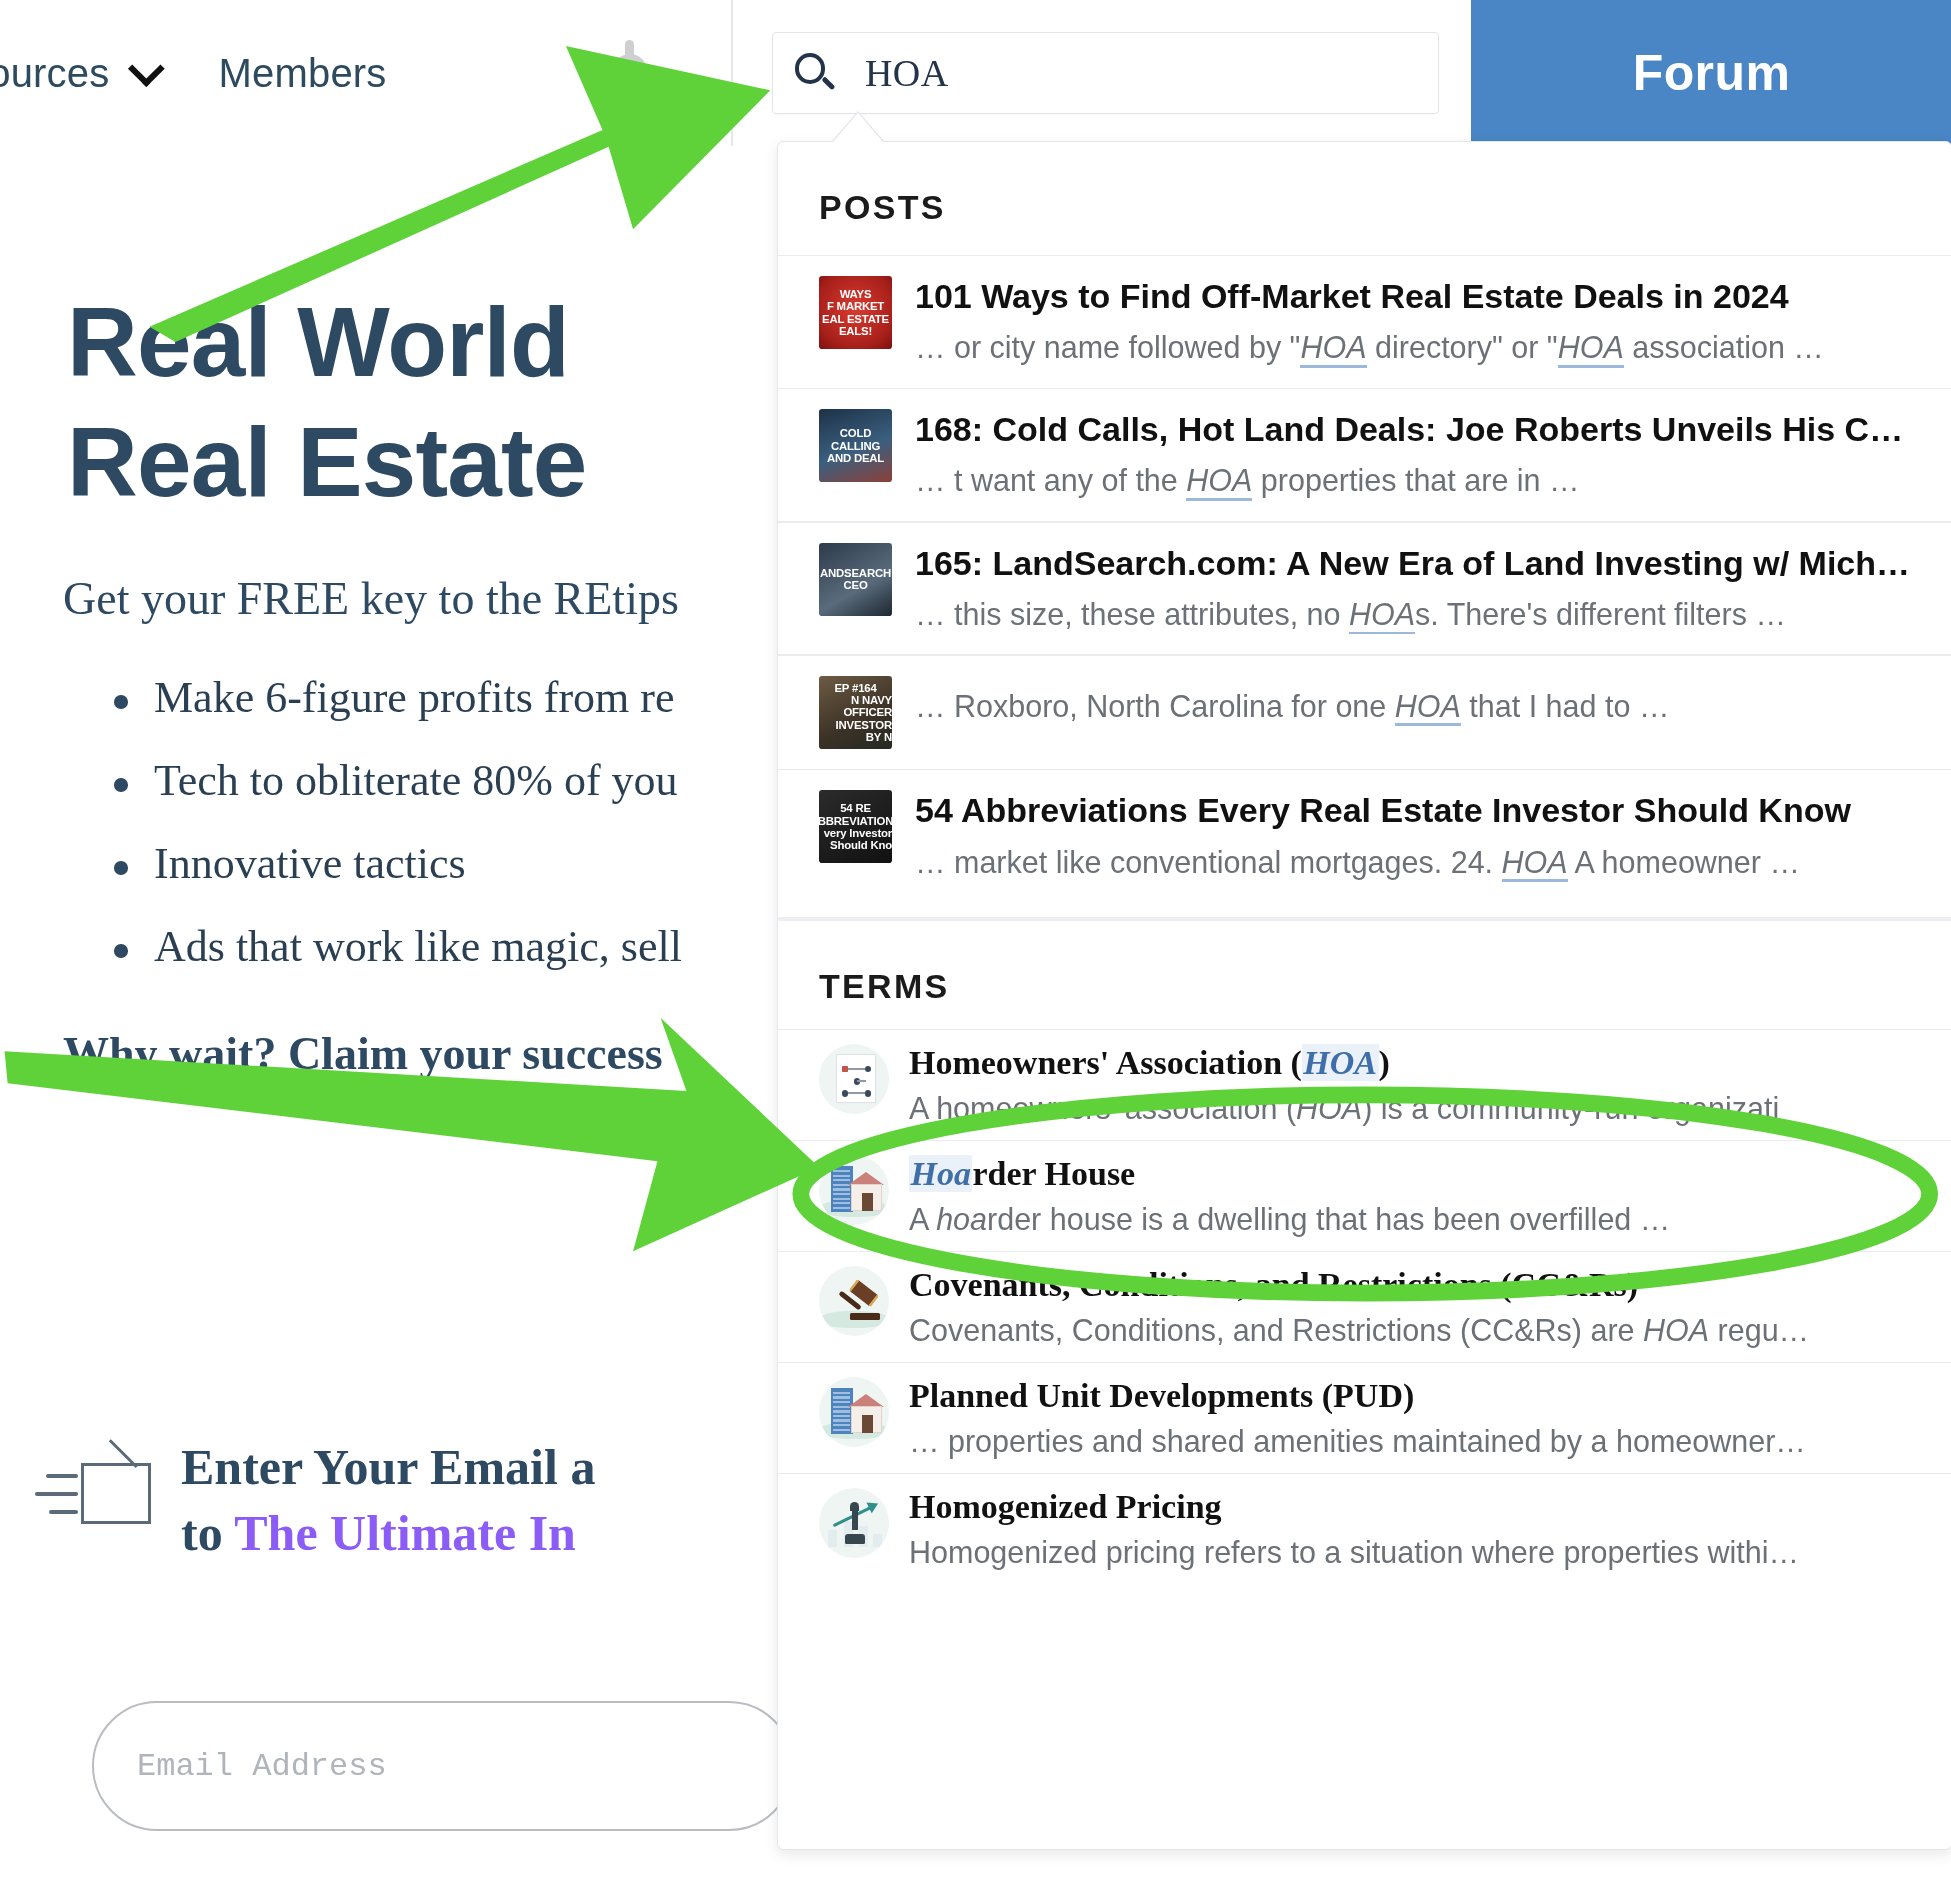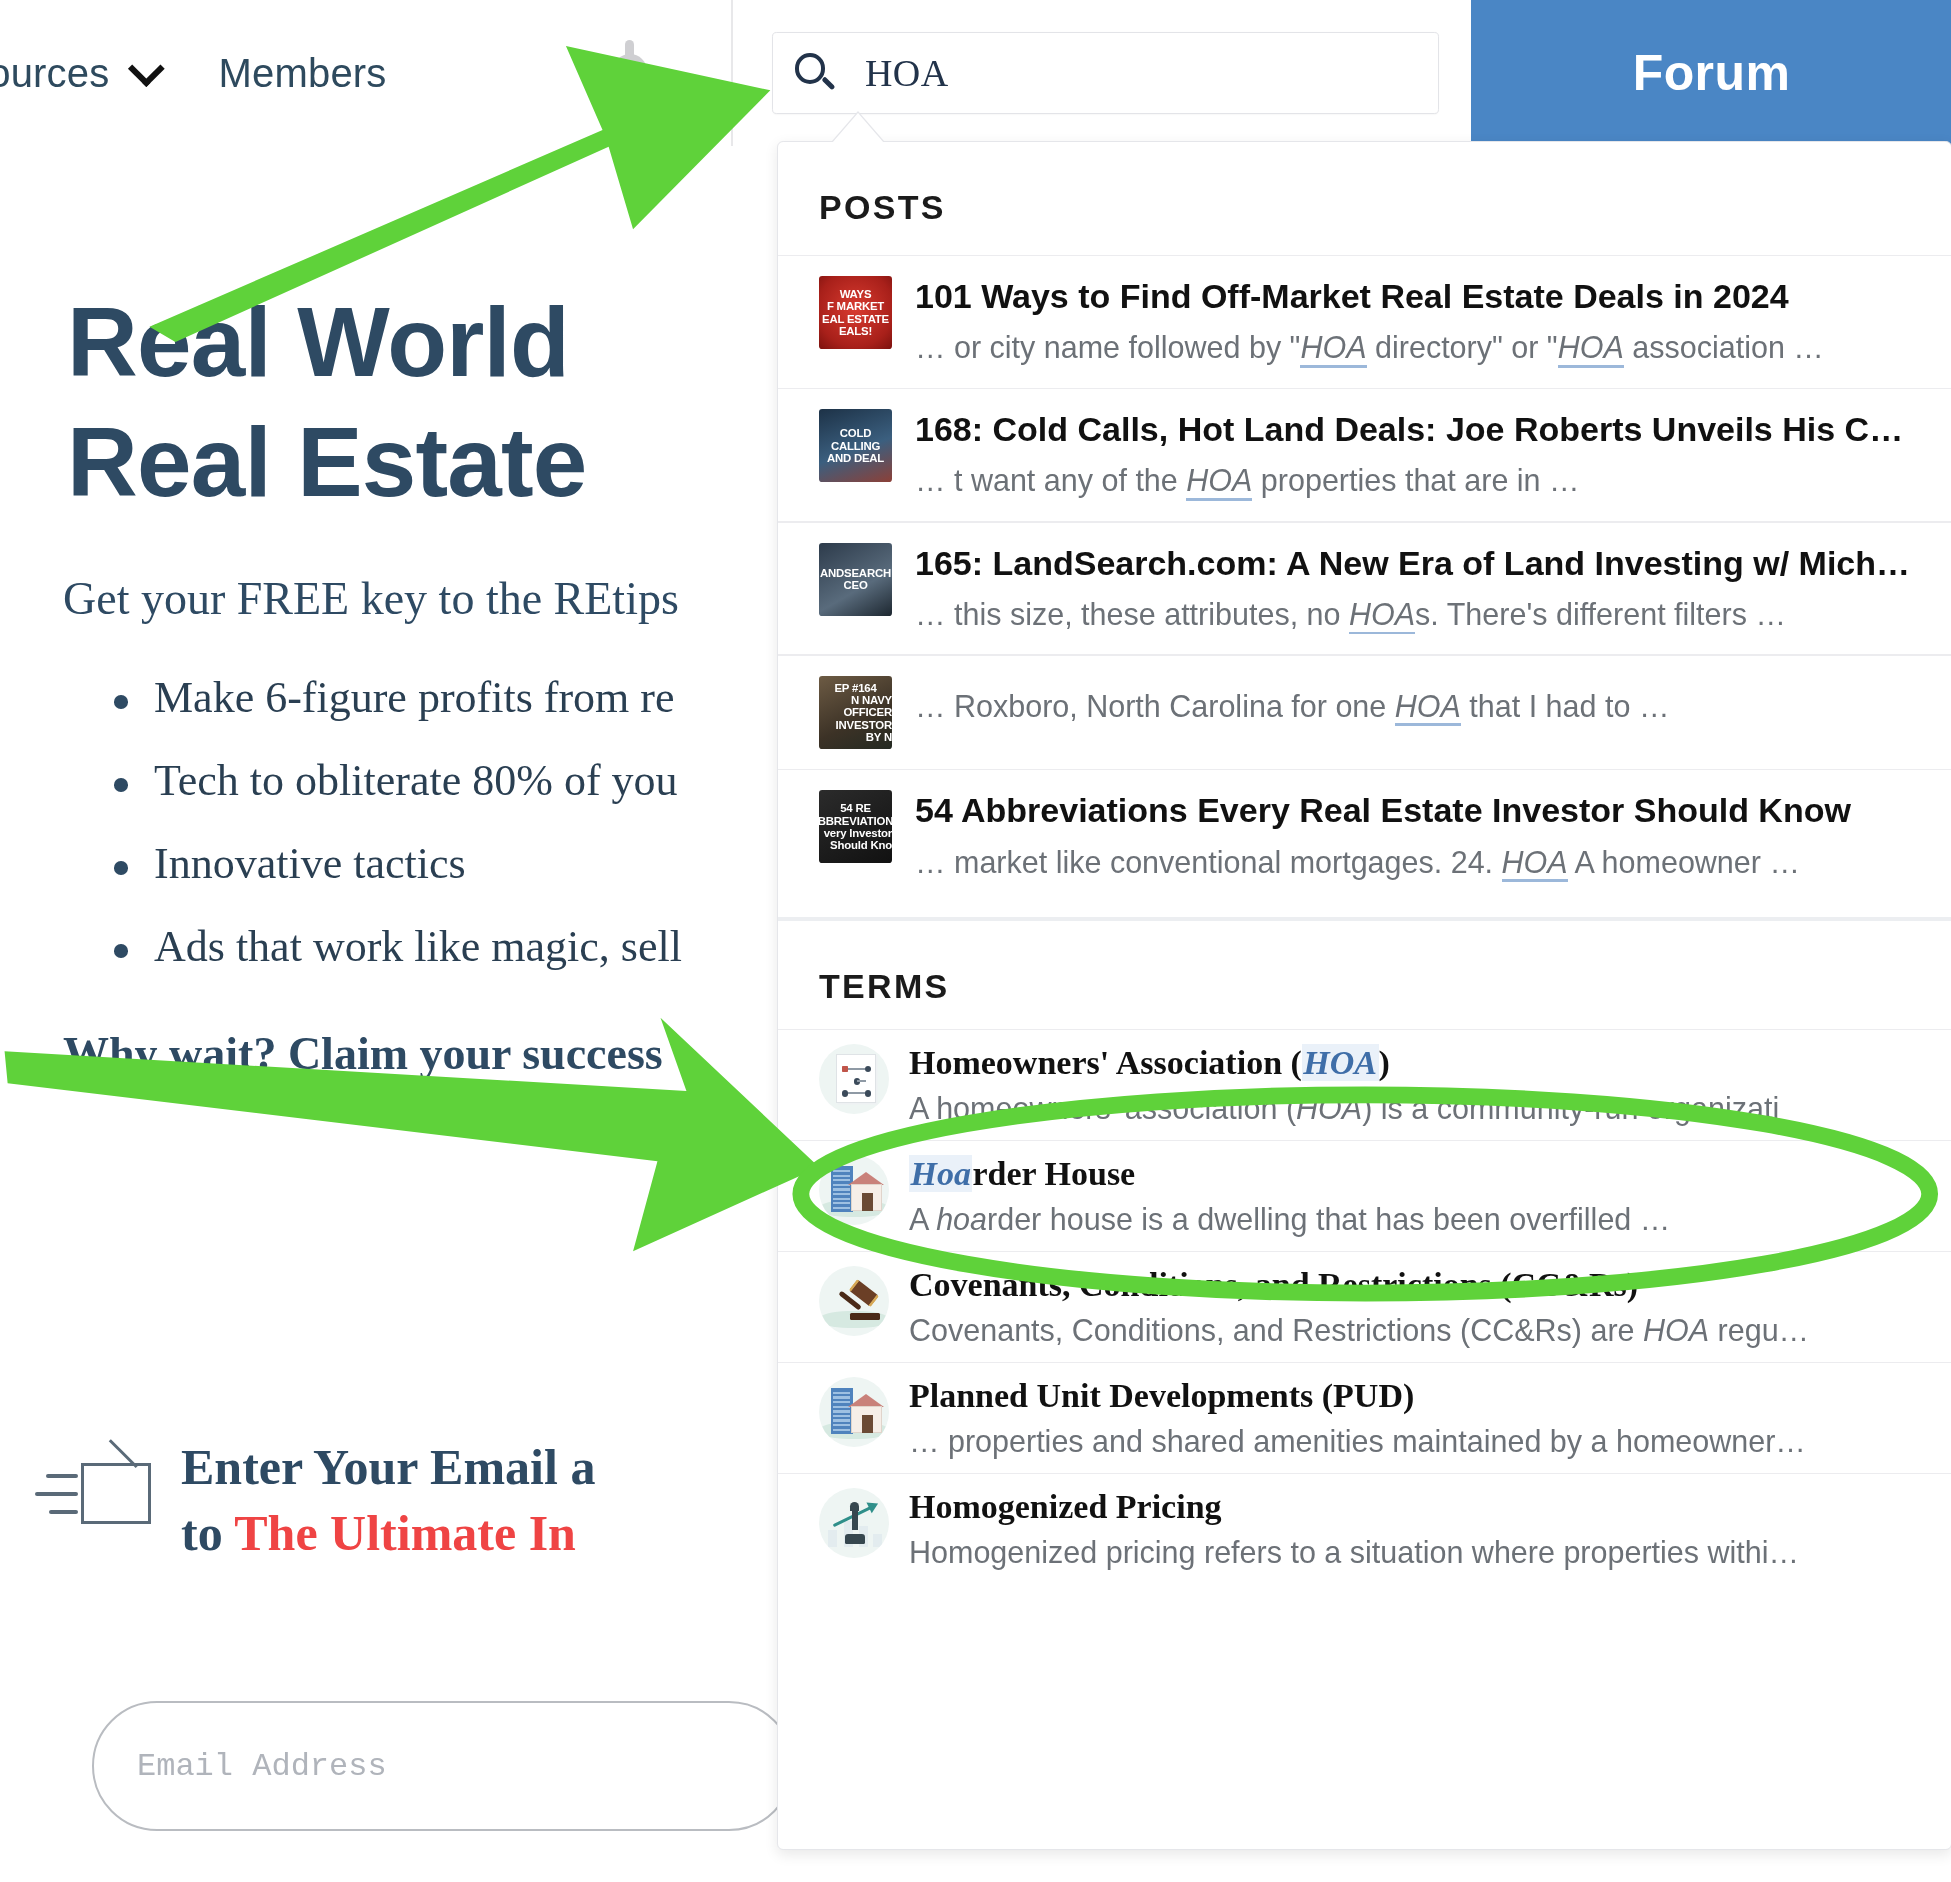--- a/index.html
+++ b/index.html
@@ -121,21 +121,21 @@
     position: absolute; height: 3.8px; background: #5a6a78; border-radius: 2.3px;
   }
   .mail-icon .l1 { left: 10.7px; top: 20px; width: 32px; }
   .mail-icon .l2 { left: 0px;  top: 38px; width: 43px; }
   .mail-icon .l3 { left: 13.7px; top: 56px; width: 29px; }
   .signup-text {
     font-family: "Liberation Serif", serif; font-weight: bold;
     font-size: 50px; line-height: 1.32; color: #2e4a63;
     margin-left: 32px; white-space: nowrap;
   }
-  .signup-text .accent { color: #ef4444; text-align: center; }
+  .signup-text .accent { color: #8b5cf6; text-align: center; }
   .email-field {
     position: absolute; left: 92px; top: 1701px;
     width: 702px; height: 130px;
     border: 2.3px solid #b9bcc1; border-radius: 69px; background: #fff;
     display: flex; align-items: center; padding-left: 43px;
   }
   .email-placeholder {
     font-family: Liberation Mono, monospace; font-size: 32px; color: #b0b4bb;
   }
 

